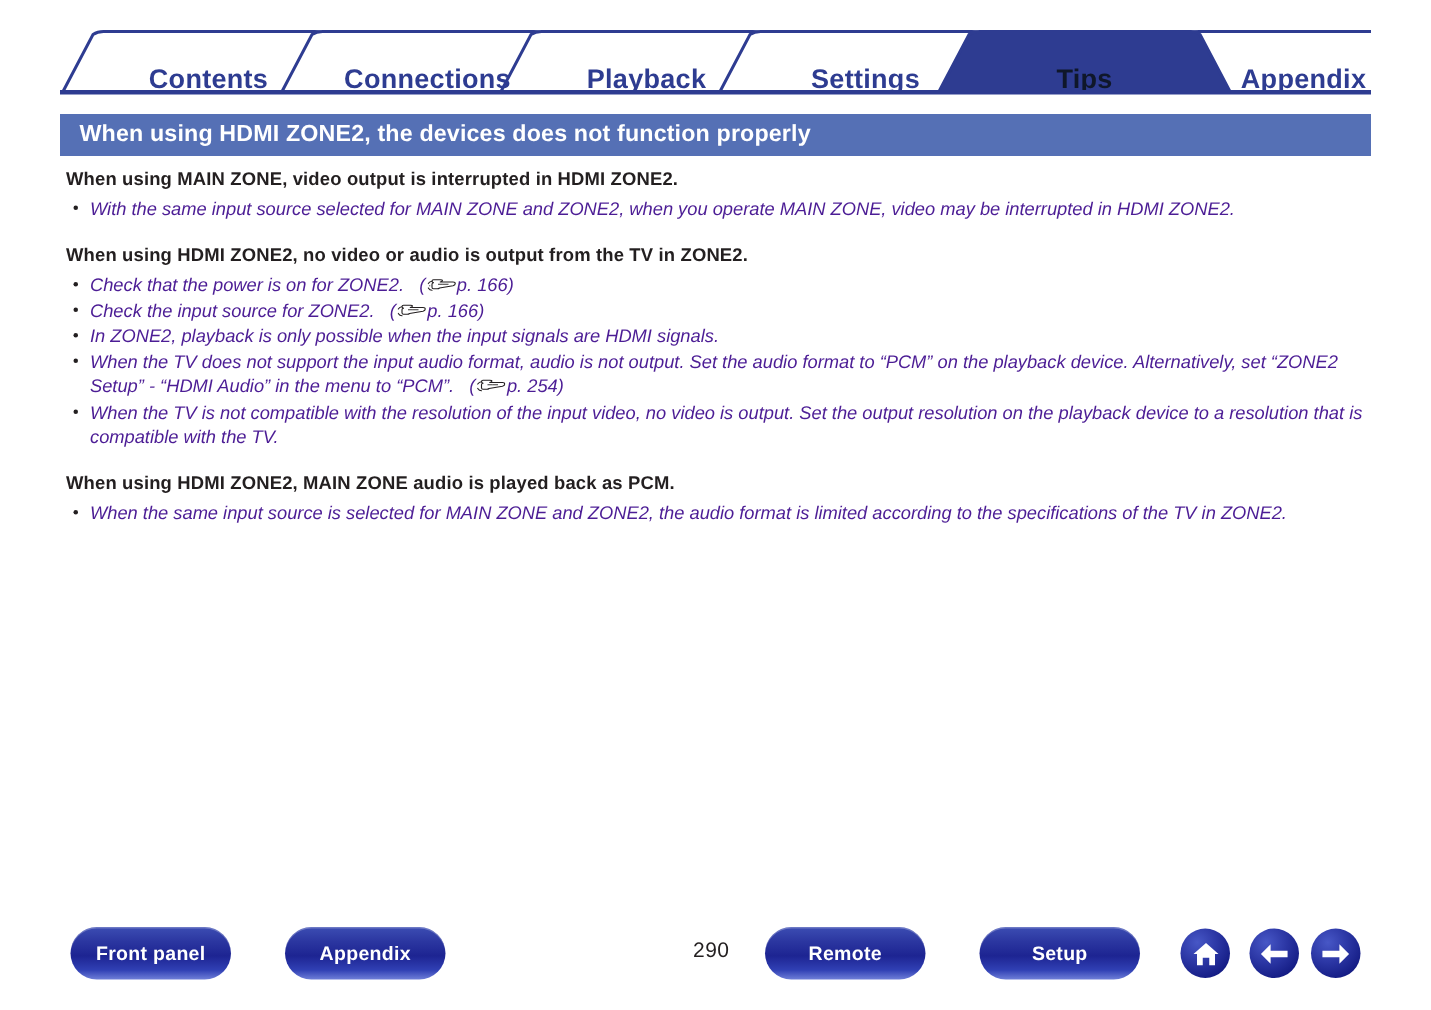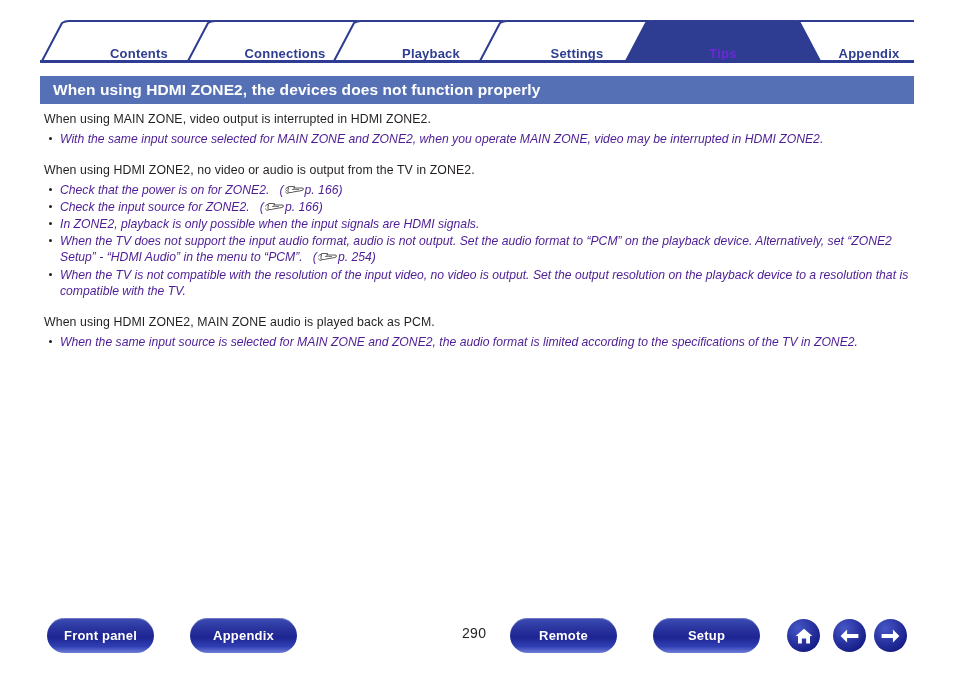--- a/index.html
+++ b/index.html
@@ -22,27 +22,27 @@
     left: 40px;
     top: 20px;
     width: 874px;
     height: 42px;
   }
   .tabbar svg { display: block; }
   .tab-label {
     position: absolute;
     top: 33px;
     transform: translate(-50%, -50%);
-    font-size: 13px;
+    font-size: 18px;
     font-weight: bold;
     color: #2e3c91;
     white-space: nowrap;
     letter-spacing: .2px;
   }
-  .tab-label.active { color: #6d28d9; }
+  .tab-label.active { color: #0f172a; }
 
   .tabrule {
     position: absolute;
     left: 40px;
     top: 60px;
     width: 874px;
     height: 3px;
     background: #2e3c91;
   }
 
@@ -68,21 +68,21 @@
 
   
   .content {
     position: absolute;
     left: 44px;
     top: 112px;
     width: 870px;
   }
   .sec-head {
     font-size: 12.3px;
-    font-weight: normal;
+    font-weight: bold;
     color: #231f20;
     margin: 0 0 5px 0;
     letter-spacing: .1px;
   }
   .sec-head.spaced { margin-top: 16px; }
 
   ul.blist {
     list-style: none;
     margin: 0;
     padding: 0;

